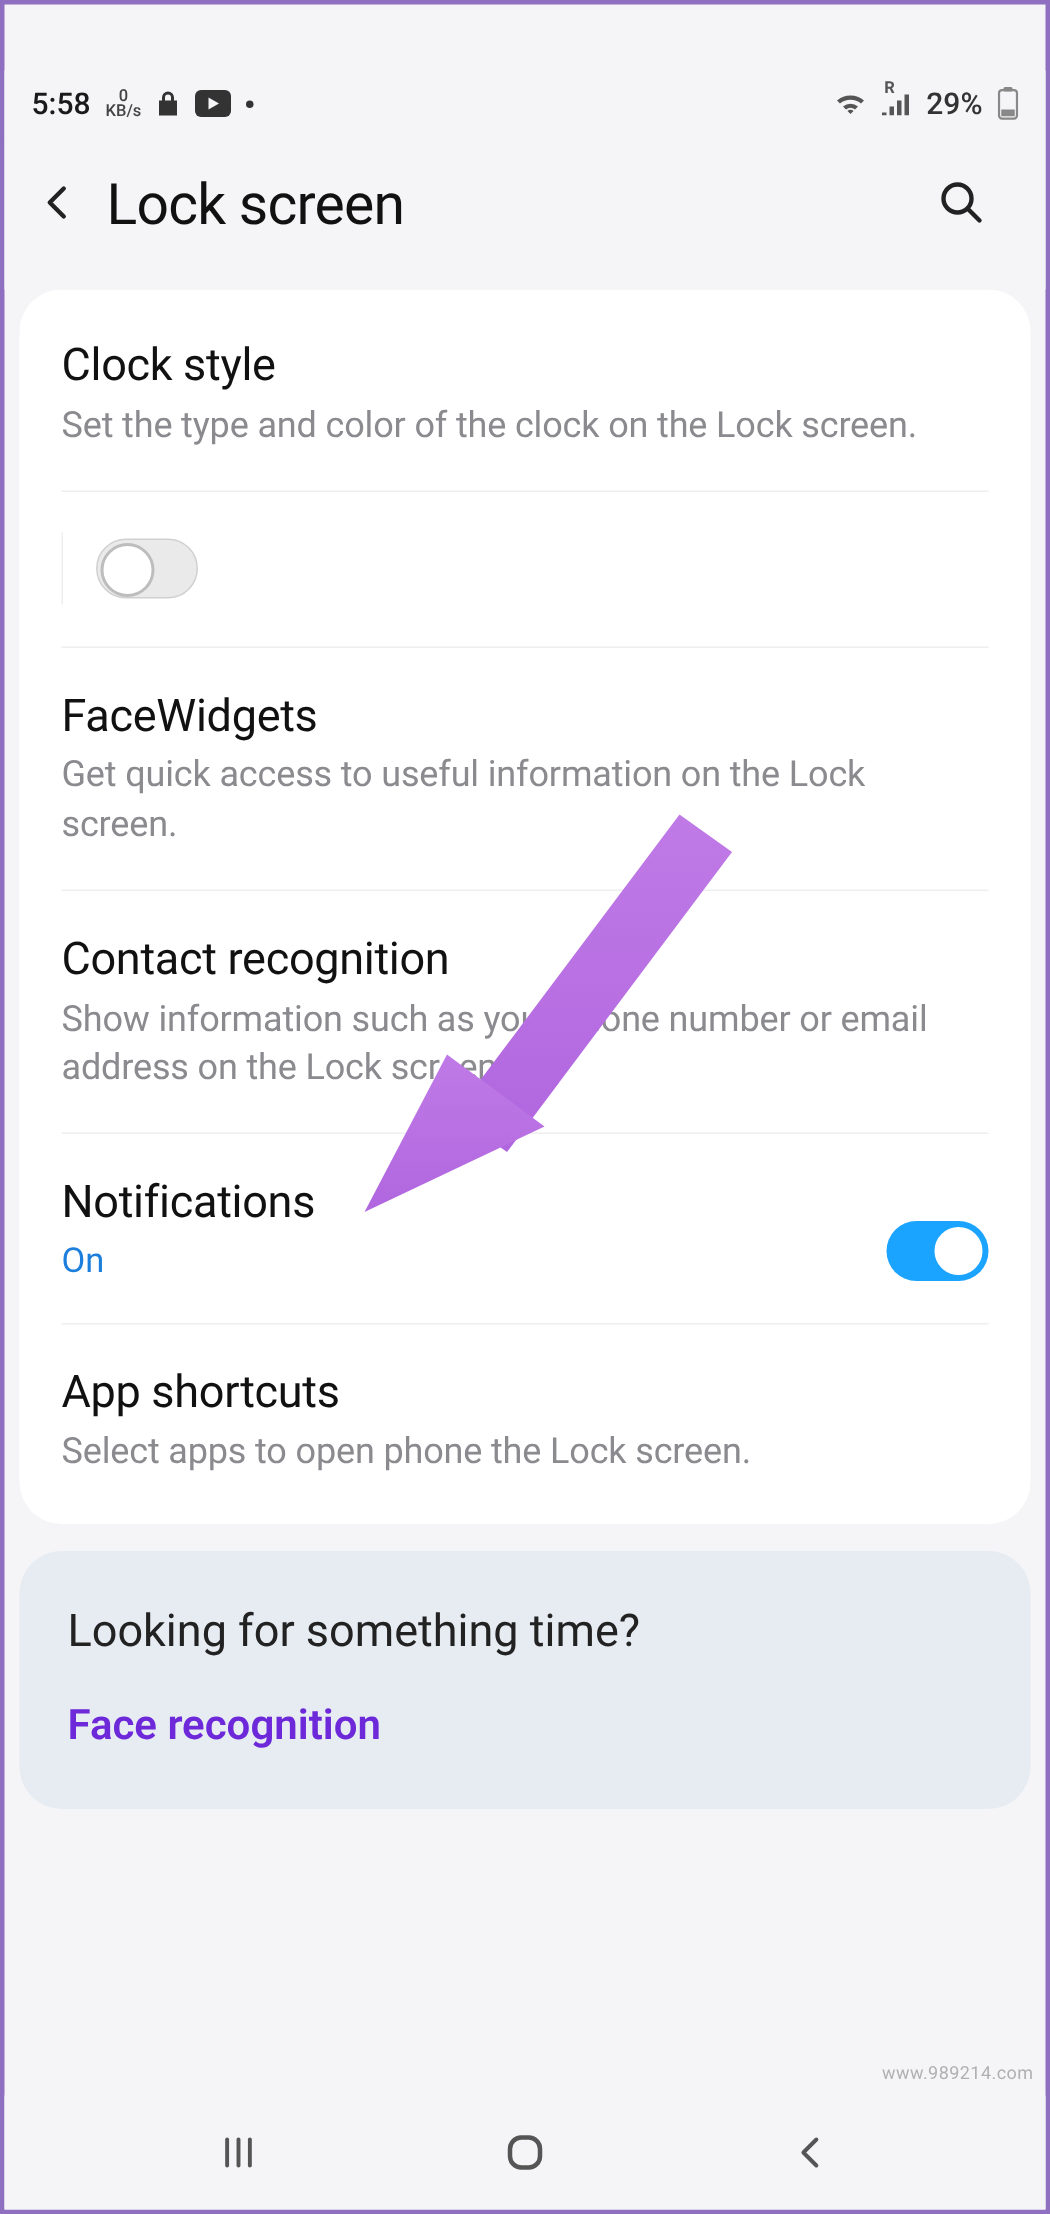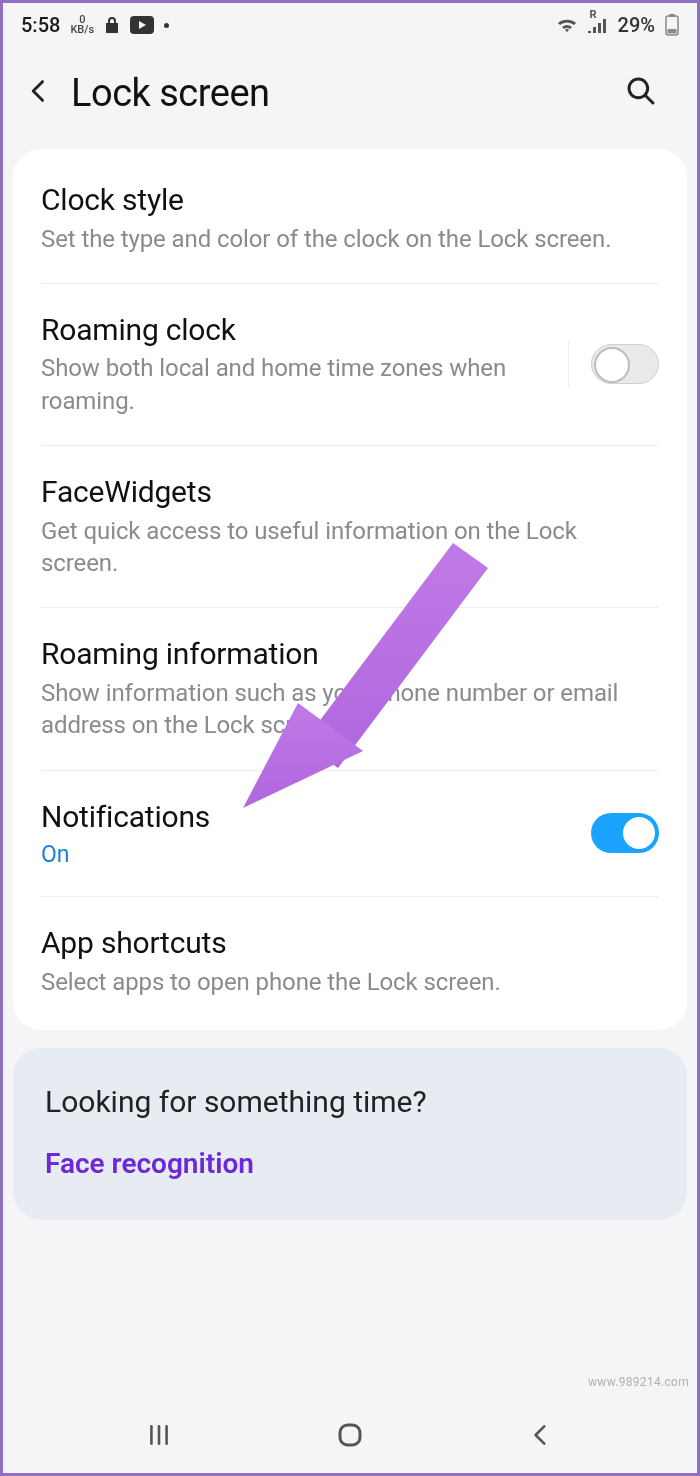--- a/index.html
+++ b/index.html
@@ -17,20 +17,21 @@
     position: relative;
   }
 
   
   .status-bar {
     height: 44px;
     display: flex; align-items: center; justify-content: space-between;
     padding: 17px 18px;
     font-size: 20px; font-weight: 500; color: #1a1a1a;
     background: #f5f5f7;
+    margin-top: 44px;
   }
   .status-left, .status-right { display: flex; align-items: center; gap: 10px; }
   .status-left .kbs { font-size: 11px; line-height: 10px; text-align: center; color: #444; }
   .status-icon { display: inline-flex; align-items: center; }
   .dot { width: 5px; height: 5px; background: #333; border-radius: 50%; }
 
   
   .page-header {
     display: flex; align-items: center; justify-content: space-between;
     padding: 24px 40px 34px 22px;
@@ -40,21 +41,21 @@
   .page-title { font-size: 38px; font-weight: 400; color: #111; letter-spacing: -0.5px; }
 
   .content { flex: 1; overflow: hidden; padding: 0 10px; }
   .card {
     background: #fff;
     border-radius: 28px;
     margin-bottom: 18px;
     padding: 4px 0;
   }
   .row {
-    display: flex; align-items: center; justify-content: space-between;
+    display: flex; align-items: flex-end; justify-content: space-between;
     padding: 28px 28px;
     position: relative;
   }
   .row + .row::before {
     content: "";
     position: absolute; top: 0; left: 28px; right: 28px;
     height: 1px; background: #eee;
   }
   .row-text { flex: 1; padding-right: 16px; }
   .row-title { font-size: 30px; color: #111; font-weight: 400; line-height: 1.25; letter-spacing: -0.2px; }
@@ -177,42 +178,38 @@
     <div class="card">
 
       <div class="row">
         <div class="row-text">
           <div class="row-title">Clock style</div>
           <div class="row-desc">Set the type and color of the clock on the Lock screen.</div>
         </div>
       </div>
 
       <div class="row">
-        <div class="row-text">
-          <div class="row-title">Roaming clock</div>
-          <div class="row-desc">Show both local and home time zones when roaming.</div>
-        </div>
         <div class="toggle-wrap">
           <div class="toggle-sep"></div>
           <div class="toggle off">
               <div class="knob"></div>
             </div>
         </div>
       </div>
 
       <div class="row">
         <div class="row-text">
           <div class="row-title">FaceWidgets</div>
           <div class="row-desc">Get quick access to useful information on the Lock screen.</div>
         </div>
       </div>
 
       <div class="row">
         <div class="row-text">
-          <div class="row-title">Roaming information</div>
+          <div class="row-title">Contact recognition</div>
           <div class="row-desc">Show information such as your phone number or email address on the Lock screen.</div>
         </div>
       </div>
 
       <div class="row">
         <div class="row-text">
           <div class="row-title">Notifications</div>
           <div class="row-status">On</div>
         </div>
         <div class="toggle-wrap">

